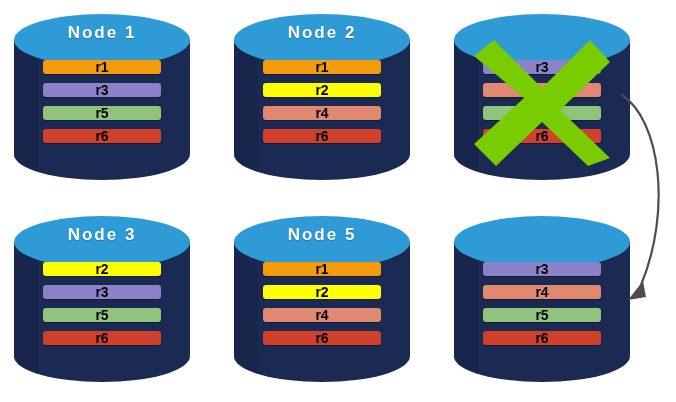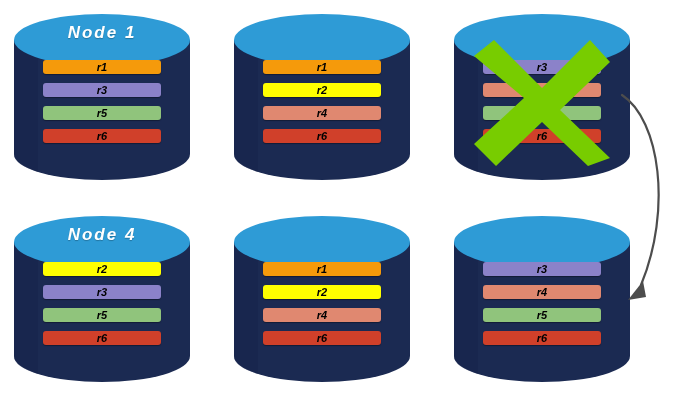--- a/index.html
+++ b/index.html
@@ -14,21 +14,20 @@
     position: relative;
     width: 676px;
     height: 402px;
     background: #ffffff;
     overflow: hidden;
   }
   .node {
     position: absolute;
     width: 180px;
     height: 182px;
-    font-style: italic;
   }
   .node-svg {
     position: absolute;
     left: 0;
     top: 0;
     width: 180px;
     height: 182px;
   }
   .node-title {
     position: absolute;
@@ -48,21 +47,21 @@
     position: absolute;
     left: 31px;
     top: 54px;
     width: 118px;
   }
   .bar {
     height: 14px;
     margin-bottom: 9px;
     border-radius: 3px;
     text-align: center;
-    font-size: 11px;
+    font-size: 14px;
     font-weight: bold;
     color: #000000;
     line-height: 14px;
     font-family: "Liberation Sans", sans-serif;
     box-shadow: 0 1px 1px rgba(0,0,0,0.35);
   }
   .cross {
     position: absolute;
     left: 20px;
     top: 30px;
@@ -101,20 +100,21 @@
         </div>
   </div>
 
   <div class="node" style="left: 232px; top: 6px;">
     <svg class="node-svg" viewBox="0 0 180 182" xmlns="http://www.w3.org/2000/svg">
       <defs></defs>
       <path class="cyl-body" d="M 2 34 L 2 148 A 88 26 0 0 0 178 148 L 178 34 Z" fill="#1B2A52"></path>
       <path class="cyl-shade-left" d="M 2 34 L 2 148 A 88 26 0 0 0 26 166 L 26 40 Z" fill="#16234A" opacity="0.55"></path>
       <ellipse class="cyl-top" cx="90" cy="34" rx="88" ry="26" fill="#2E9BD6"></ellipse>
     </svg>
+    <div class="node-title" style="color: rgb(255, 255, 255);">Node 2</div>
     <div class="bars">
           <div class="bar" style="background: rgb(245, 154, 11);">r1</div>
           <div class="bar" style="background: rgb(255, 255, 0);">r2</div>
           <div class="bar" style="background: rgb(224, 136, 112);">r4</div>
           <div class="bar" style="background: rgb(208, 64, 42);">r6</div>
         </div>
   </div>
 
   <div class="node" style="left: 452px; top: 6px;">
     <svg class="node-svg" viewBox="0 0 180 182" xmlns="http://www.w3.org/2000/svg">
@@ -134,36 +134,37 @@
         </svg>
       </div>
 
   <div class="node" style="left: 12px; top: 208px;">
     <svg class="node-svg" viewBox="0 0 180 182" xmlns="http://www.w3.org/2000/svg">
       <defs></defs>
       <path class="cyl-body" d="M 2 34 L 2 148 A 88 26 0 0 0 178 148 L 178 34 Z" fill="#1B2A52"></path>
       <path class="cyl-shade-left" d="M 2 34 L 2 148 A 88 26 0 0 0 26 166 L 26 40 Z" fill="#16234A" opacity="0.55"></path>
       <ellipse class="cyl-top" cx="90" cy="34" rx="88" ry="26" fill="#2E9BD6"></ellipse>
     </svg>
-    <div class="node-title" style="color: rgb(255, 255, 255);">Node 4</div>
+    <div class="node-title" style="color: rgb(255, 255, 255);">Node 3</div>
     <div class="bars">
           <div class="bar" style="background: rgb(255, 255, 0);">r2</div>
           <div class="bar" style="background: rgb(139, 130, 201);">r3</div>
           <div class="bar" style="background: rgb(144, 196, 124);">r5</div>
           <div class="bar" style="background: rgb(208, 64, 42);">r6</div>
         </div>
   </div>
 
   <div class="node" style="left: 232px; top: 208px;">
     <svg class="node-svg" viewBox="0 0 180 182" xmlns="http://www.w3.org/2000/svg">
       <defs></defs>
       <path class="cyl-body" d="M 2 34 L 2 148 A 88 26 0 0 0 178 148 L 178 34 Z" fill="#1B2A52"></path>
       <path class="cyl-shade-left" d="M 2 34 L 2 148 A 88 26 0 0 0 26 166 L 26 40 Z" fill="#16234A" opacity="0.55"></path>
       <ellipse class="cyl-top" cx="90" cy="34" rx="88" ry="26" fill="#2E9BD6"></ellipse>
     </svg>
+    <div class="node-title" style="color: rgb(255, 255, 255);">Node 5</div>
     <div class="bars">
           <div class="bar" style="background: rgb(245, 154, 11);">r1</div>
           <div class="bar" style="background: rgb(255, 255, 0);">r2</div>
           <div class="bar" style="background: rgb(224, 136, 112);">r4</div>
           <div class="bar" style="background: rgb(208, 64, 42);">r6</div>
         </div>
   </div>
 
   <div class="node" style="left: 452px; top: 208px;">
     <svg class="node-svg" viewBox="0 0 180 182" xmlns="http://www.w3.org/2000/svg">

